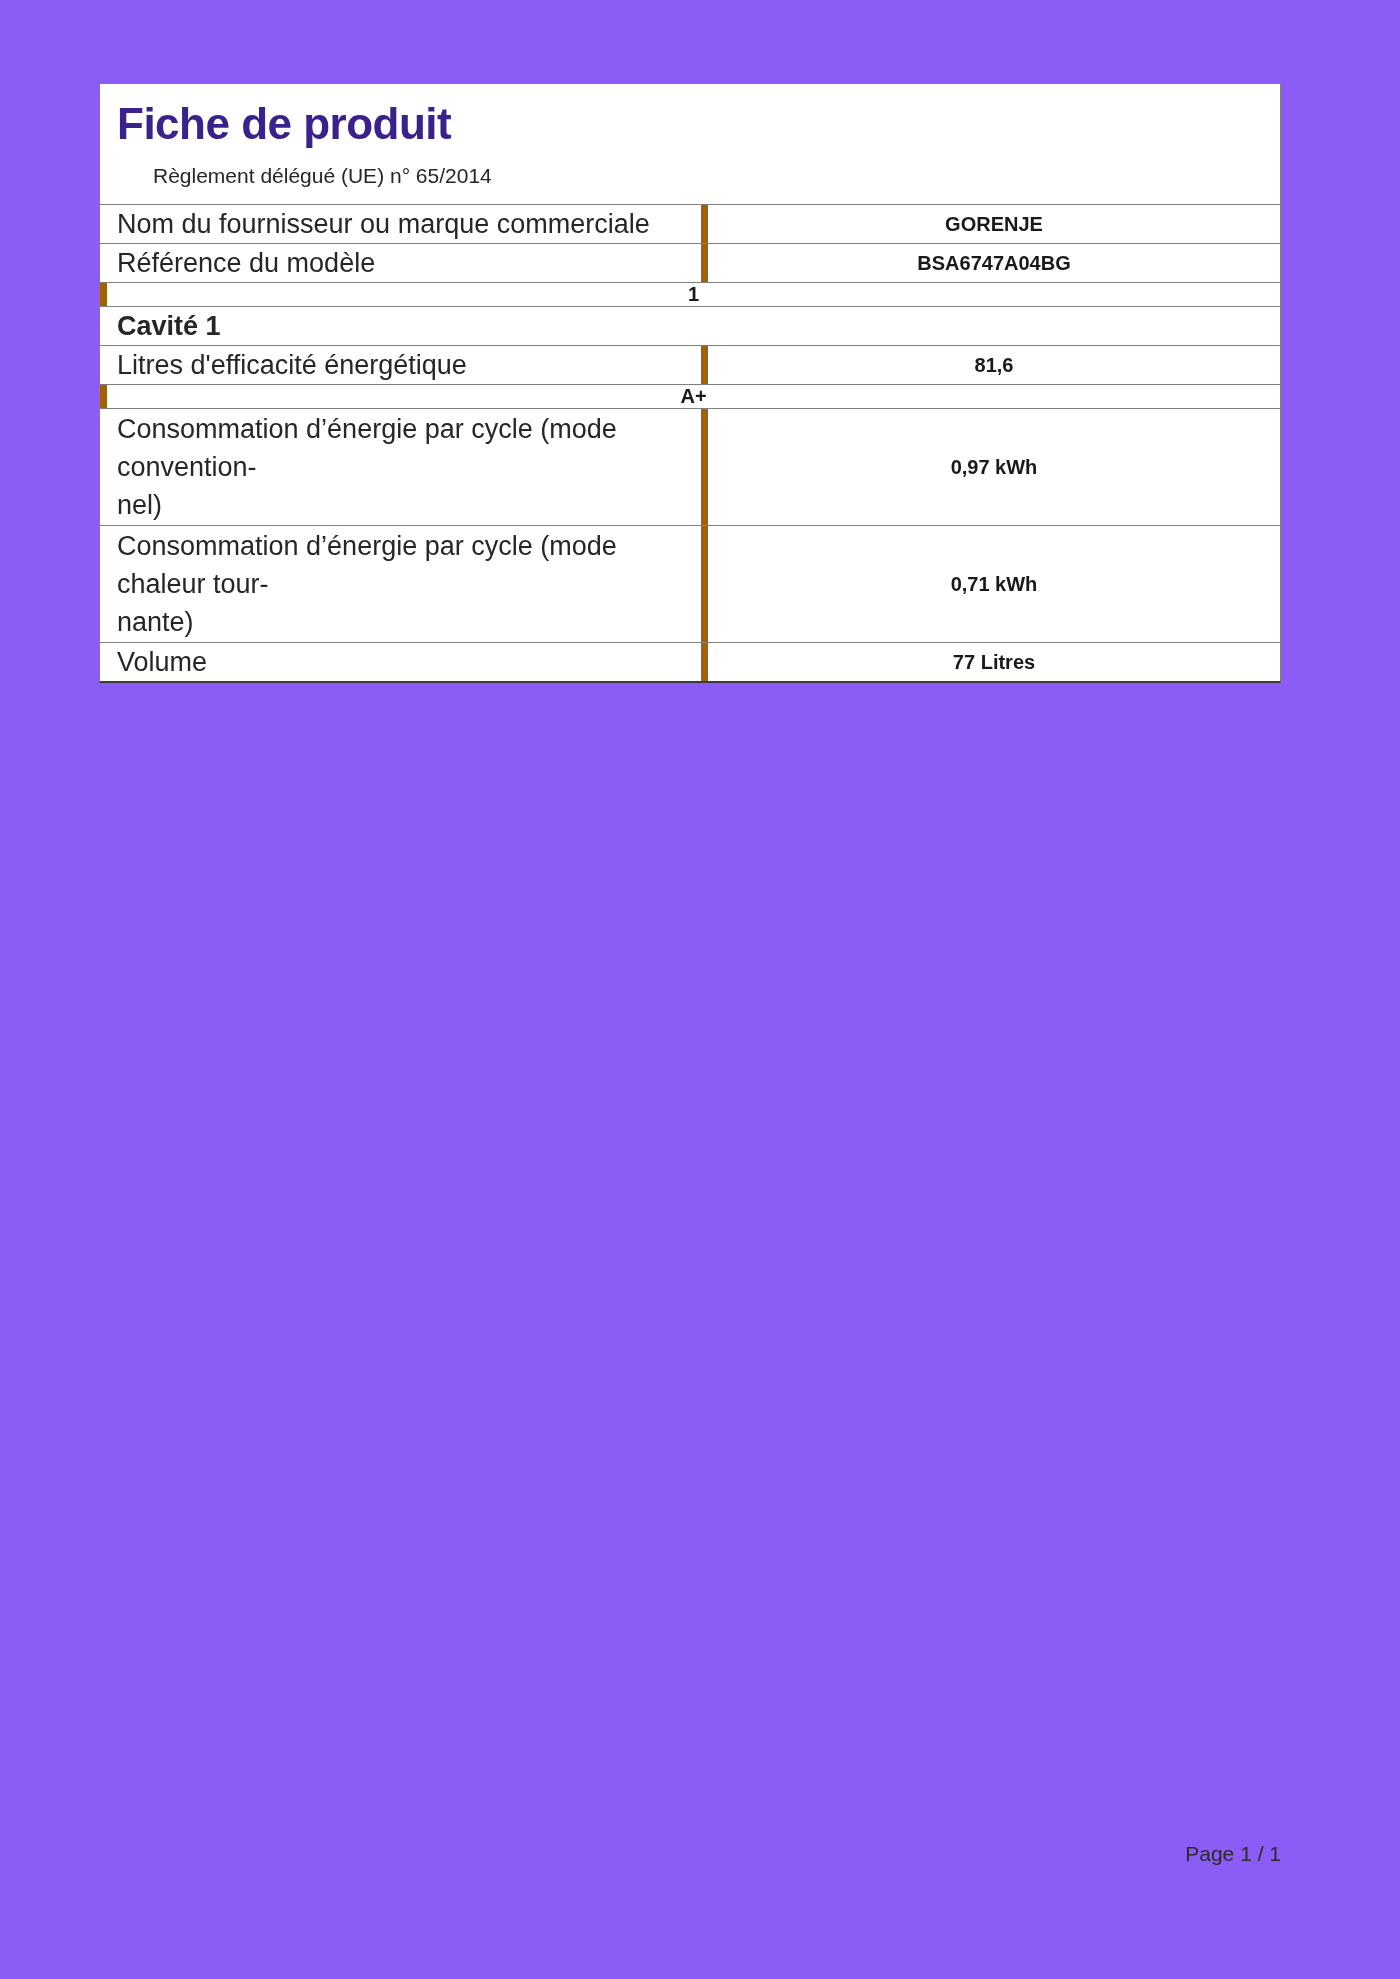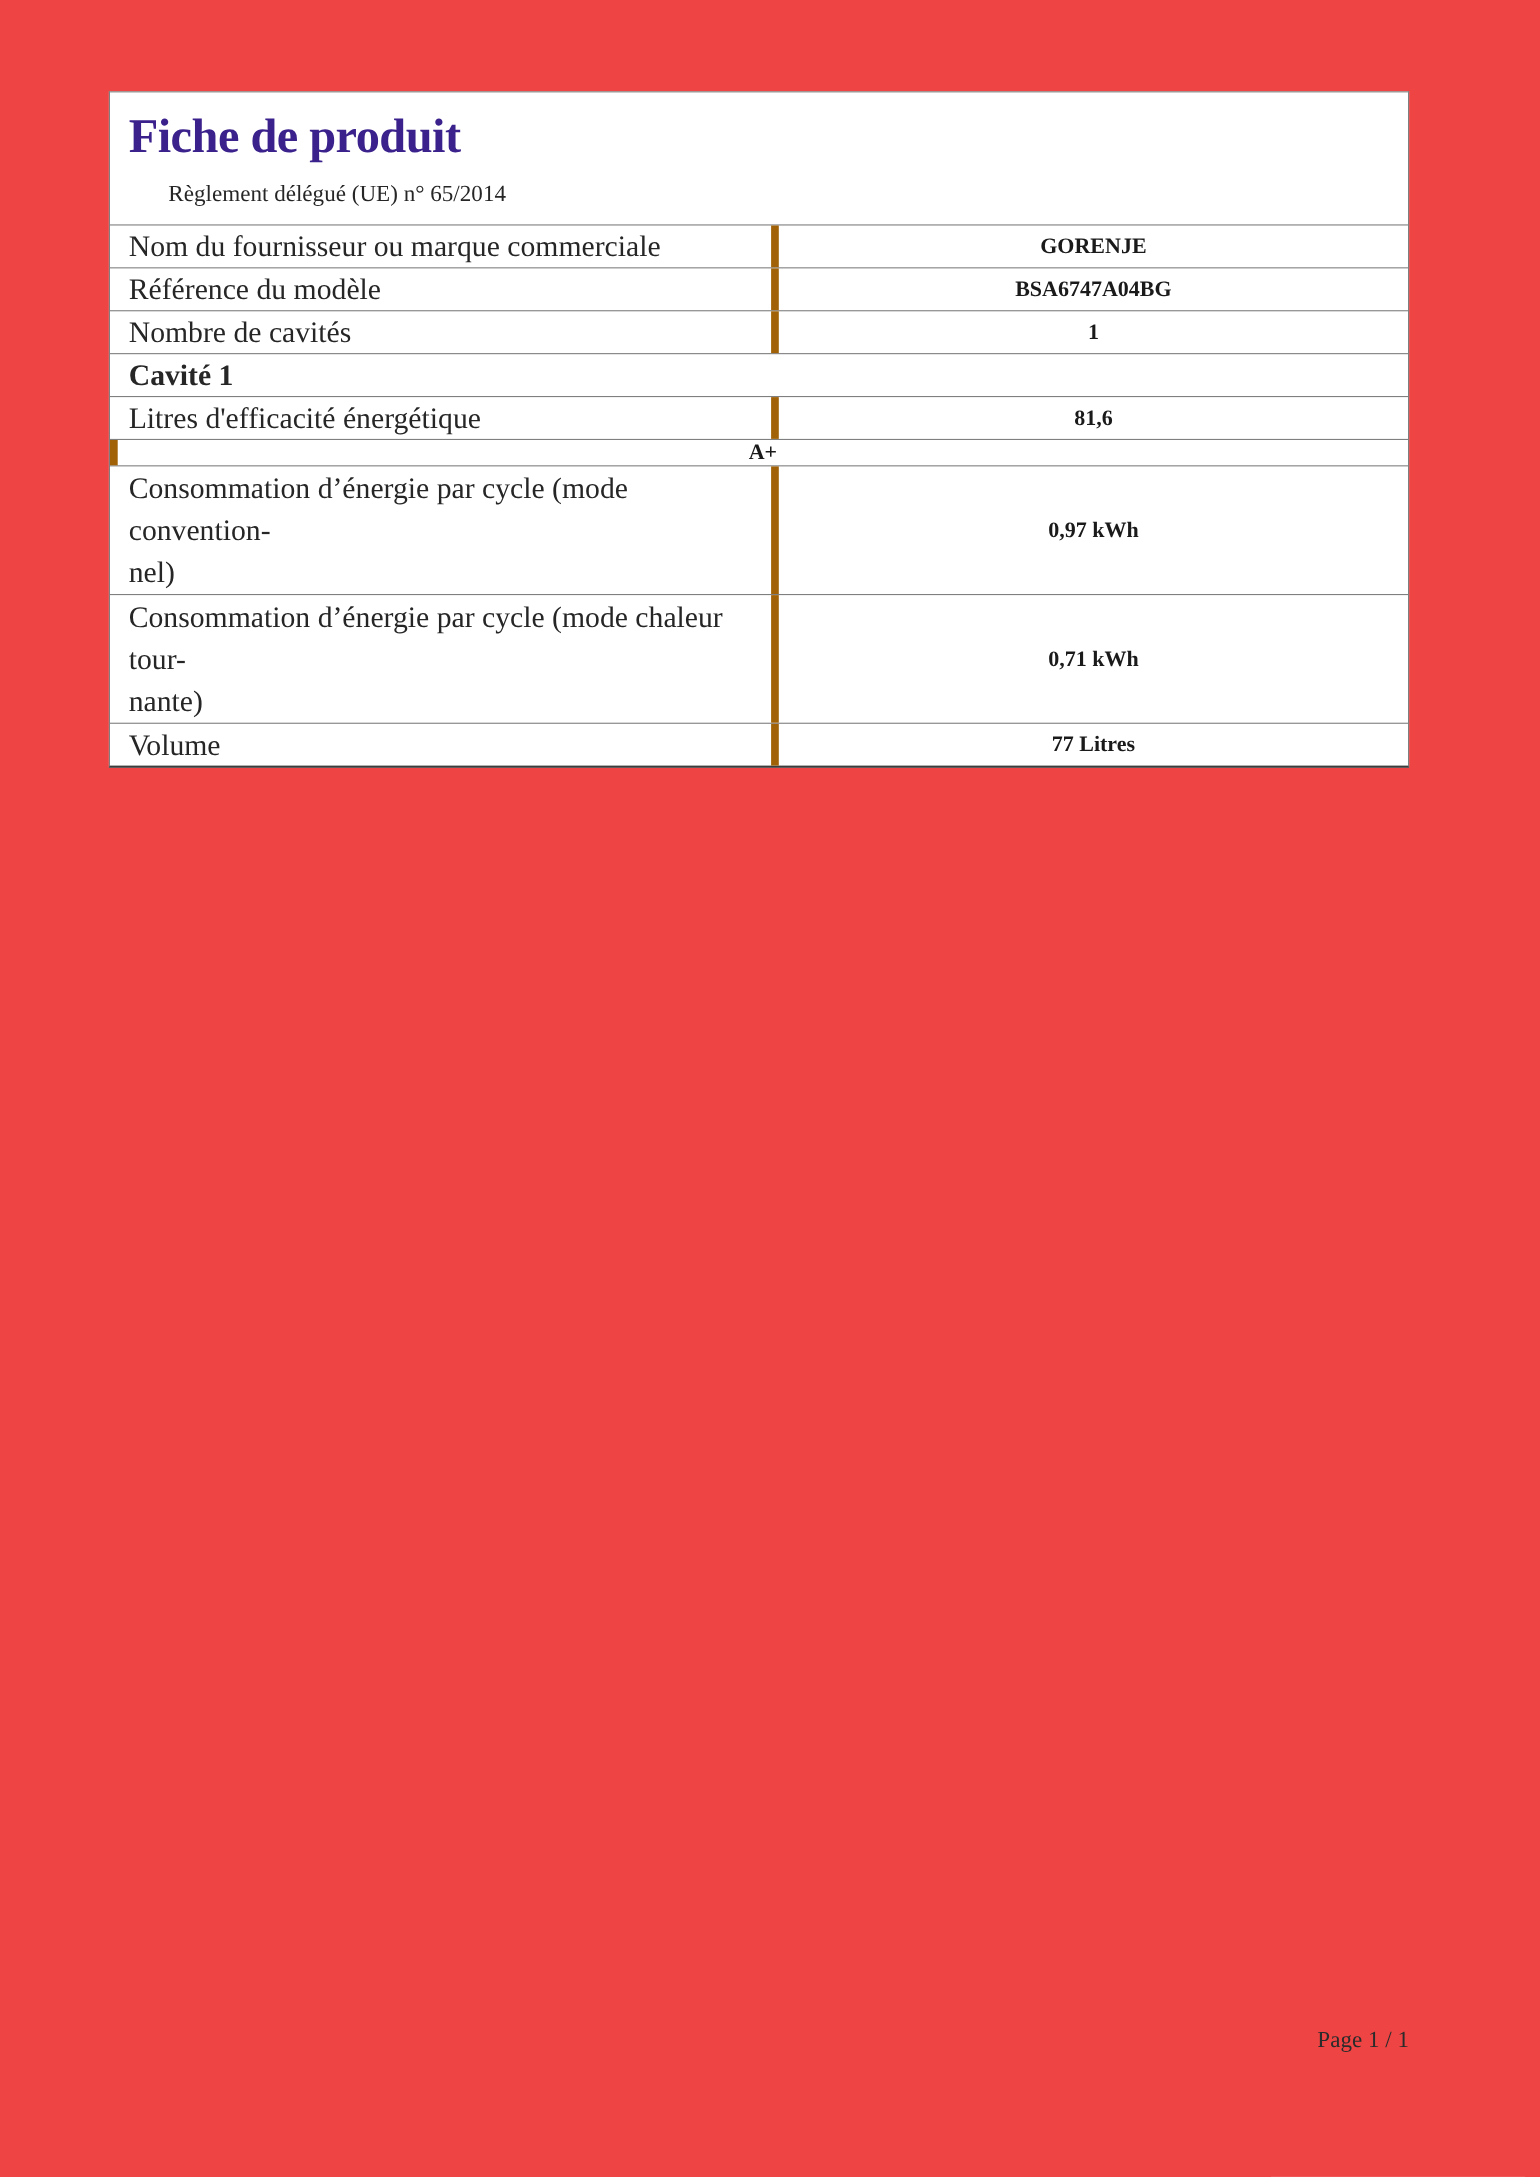--- a/index.html
+++ b/index.html
@@ -4,22 +4,22 @@
 <style>
   html, body {
     margin: 0;
     padding: 0;
     background: #ffffff;
   }
   .page {
     position: relative;
     width: 1400px;
     height: 1979px;
-    background: #ef4444;
-    font-family: Liberation Serif, serif;
+    background: #8b5cf6;
+    font-family: Liberation Sans, sans-serif;
     color: #262626;
     overflow: hidden;
   }
   .card {
     position: absolute;
     left: 99px;
     top: 83px;
     width: 1182px;
     box-sizing: border-box;
     border: 1px solid #7f7f7f;
@@ -104,21 +104,20 @@
       <div class="cell label">Nom du fournisseur ou marque commerciale</div>
       <div class="cell value">GORENJE</div>
     </div>
 
     <div class="row">
       <div class="cell label">Référence du modèle</div>
       <div class="cell value">BSA6747A04BG</div>
     </div>
 
     <div class="row">
-      <div class="cell label">Nombre de cavités</div>
       <div class="cell value">1</div>
     </div>
 
     <div class="row section-row">
       <div class="cell label">Cavité 1</div>
     </div>
 
     <div class="row">
       <div class="cell label">Litres d'efficacité énergétique</div>
       <div class="cell value">81,6</div>

